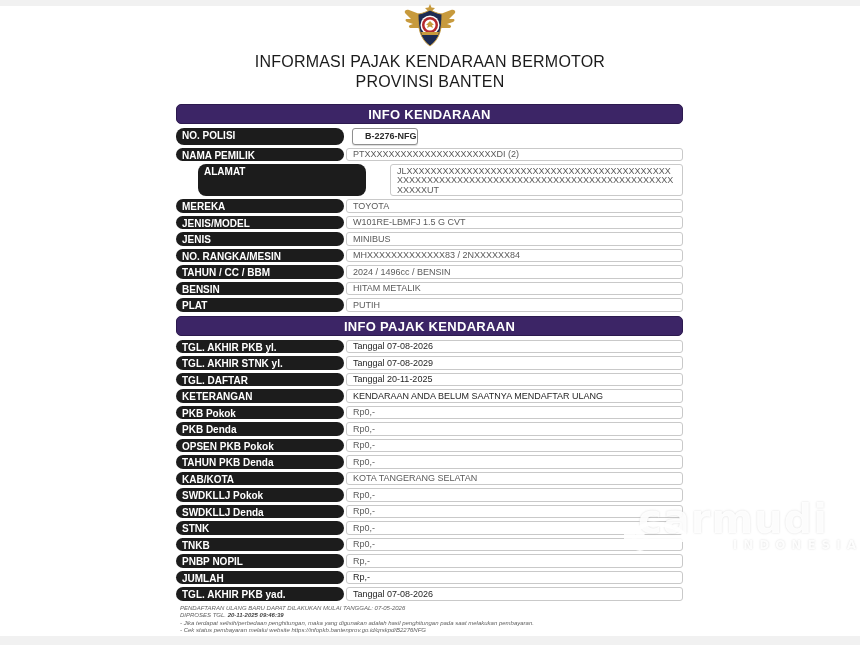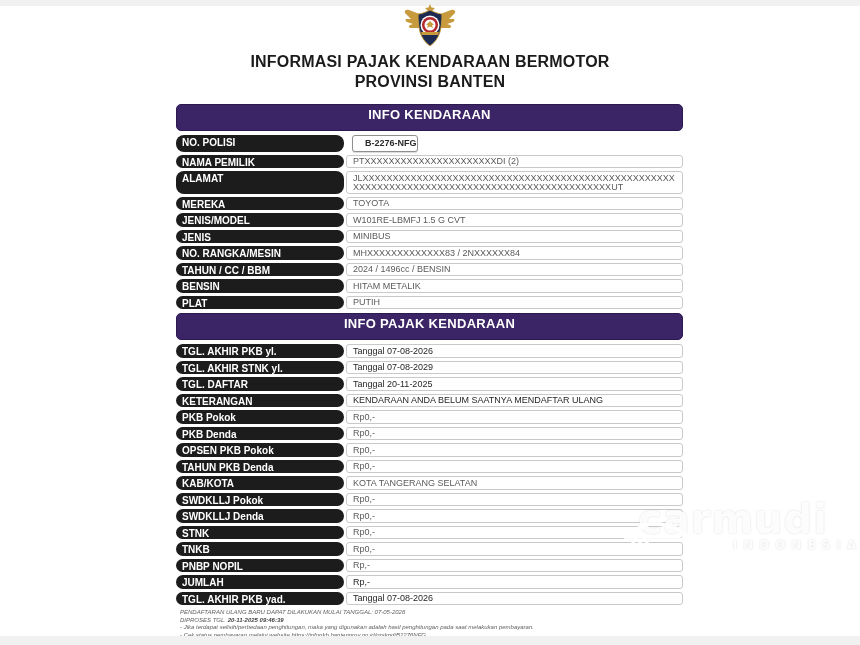--- a/index.html
+++ b/index.html
@@ -8,45 +8,45 @@
     background:#ffffff;
     font-family:"Liberation Sans", sans-serif;
   }
   .band{position:absolute;left:0;width:860px;background:#f1f1f1;}
   .band-top{top:0;height:6px;}
   .band-bottom{bottom:0;height:9px;}
 
   
   .page-header{position:absolute;top:4px;left:0;width:860px;text-align:center;}
   .logo-wrap{display:inline-block;height:44px;}
-  .page-title{font-size:16px;font-weight:bold;color:#1b1b1b;line-height:20px;letter-spacing:.2px;}
+  .page-title{font-size:16px;font-weight:normal;color:#1b1b1b;line-height:20px;letter-spacing:.2px;}
 
   
   .content{position:absolute;left:176px;top:104px;width:507px;}
   .sec-header{
-    height:27px;line-height:20px;text-align:center;color:#ffffff;
+    height:20px;line-height:20px;text-align:center;color:#ffffff;
     font-size:13px;font-weight:bold;letter-spacing:.3px;
     background:#3c2566;border:1px solid #2c1a4e;border-radius:5px;
     margin-bottom:4px;box-sizing:border-box;
   }
   .section + .section .sec-header{margin-top:4px;}
   .row{display:flex;margin-bottom:3px;}
   .cell{box-sizing:border-box;}
   .label{
     width:168px;flex:0 0 168px;background:#1c1c1c;color:#ffffff;
     font-size:10px;font-weight:bold;padding:2px 0 0 6px;
     border-radius:8px;margin-right:2px;min-height:13.5px;
   }
   .value{
     flex:1 1 auto;background:#ffffff;border:1px solid #c9c9c9;border-radius:3px;
     font-size:9px;color:#5a5a5a;padding:1.5px 6px 0 6px;min-height:13.5px;
     word-break:break-all;line-height:9.5px;
   }
   .row.bold .value{color:#1f1f1f;font-weight:normal;}
-  .row.tall .label, .row.tall .value{min-height:20px;}
+  .row.tall .label, .row.tall .value{min-height:20px;margin-left:22px;}
   .row.plate .value{border:none;padding-top:0;}
   .plate-box{
     display:inline-block;background:#ffffff;border:1px solid #8f8f8f;border-radius:3px;
     font-size:9px;font-weight:bold;color:#2a2a2a;padding:3px 0 2px 12px;
     box-shadow:0 1px 1px rgba(0,0,0,.15);
   }
 
   
   .fine-print{margin-top:4px;padding-left:4px;color:#5f5f5f;font-style:italic;
     font-size:6px;line-height:7.5px;}

